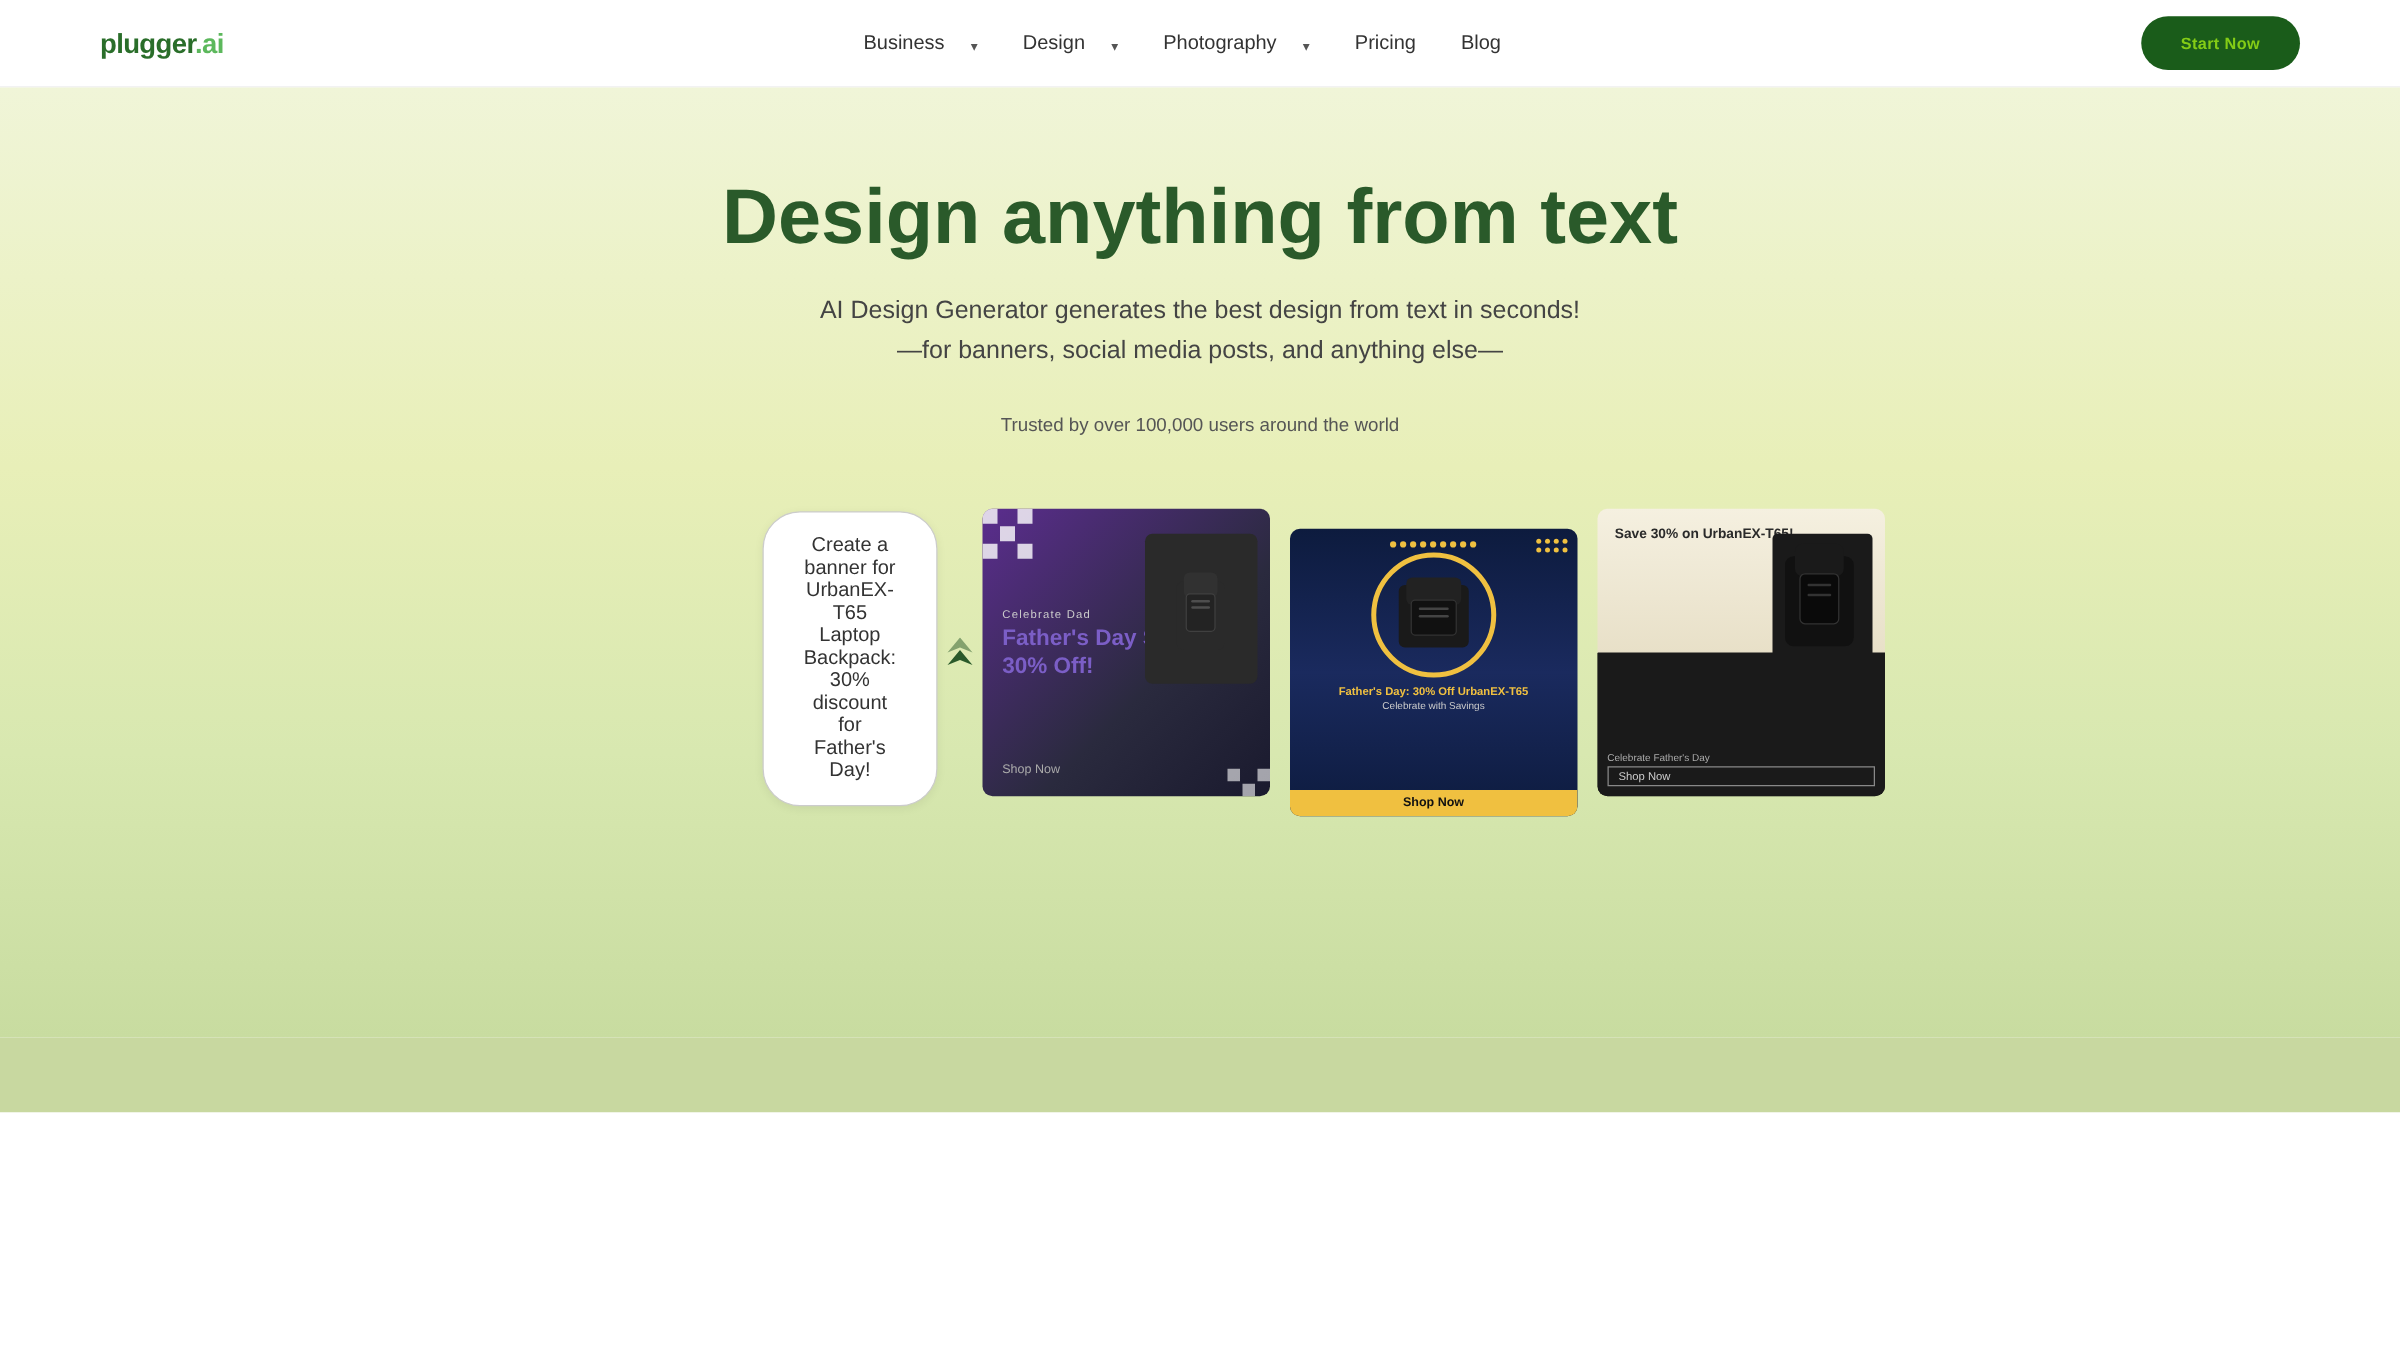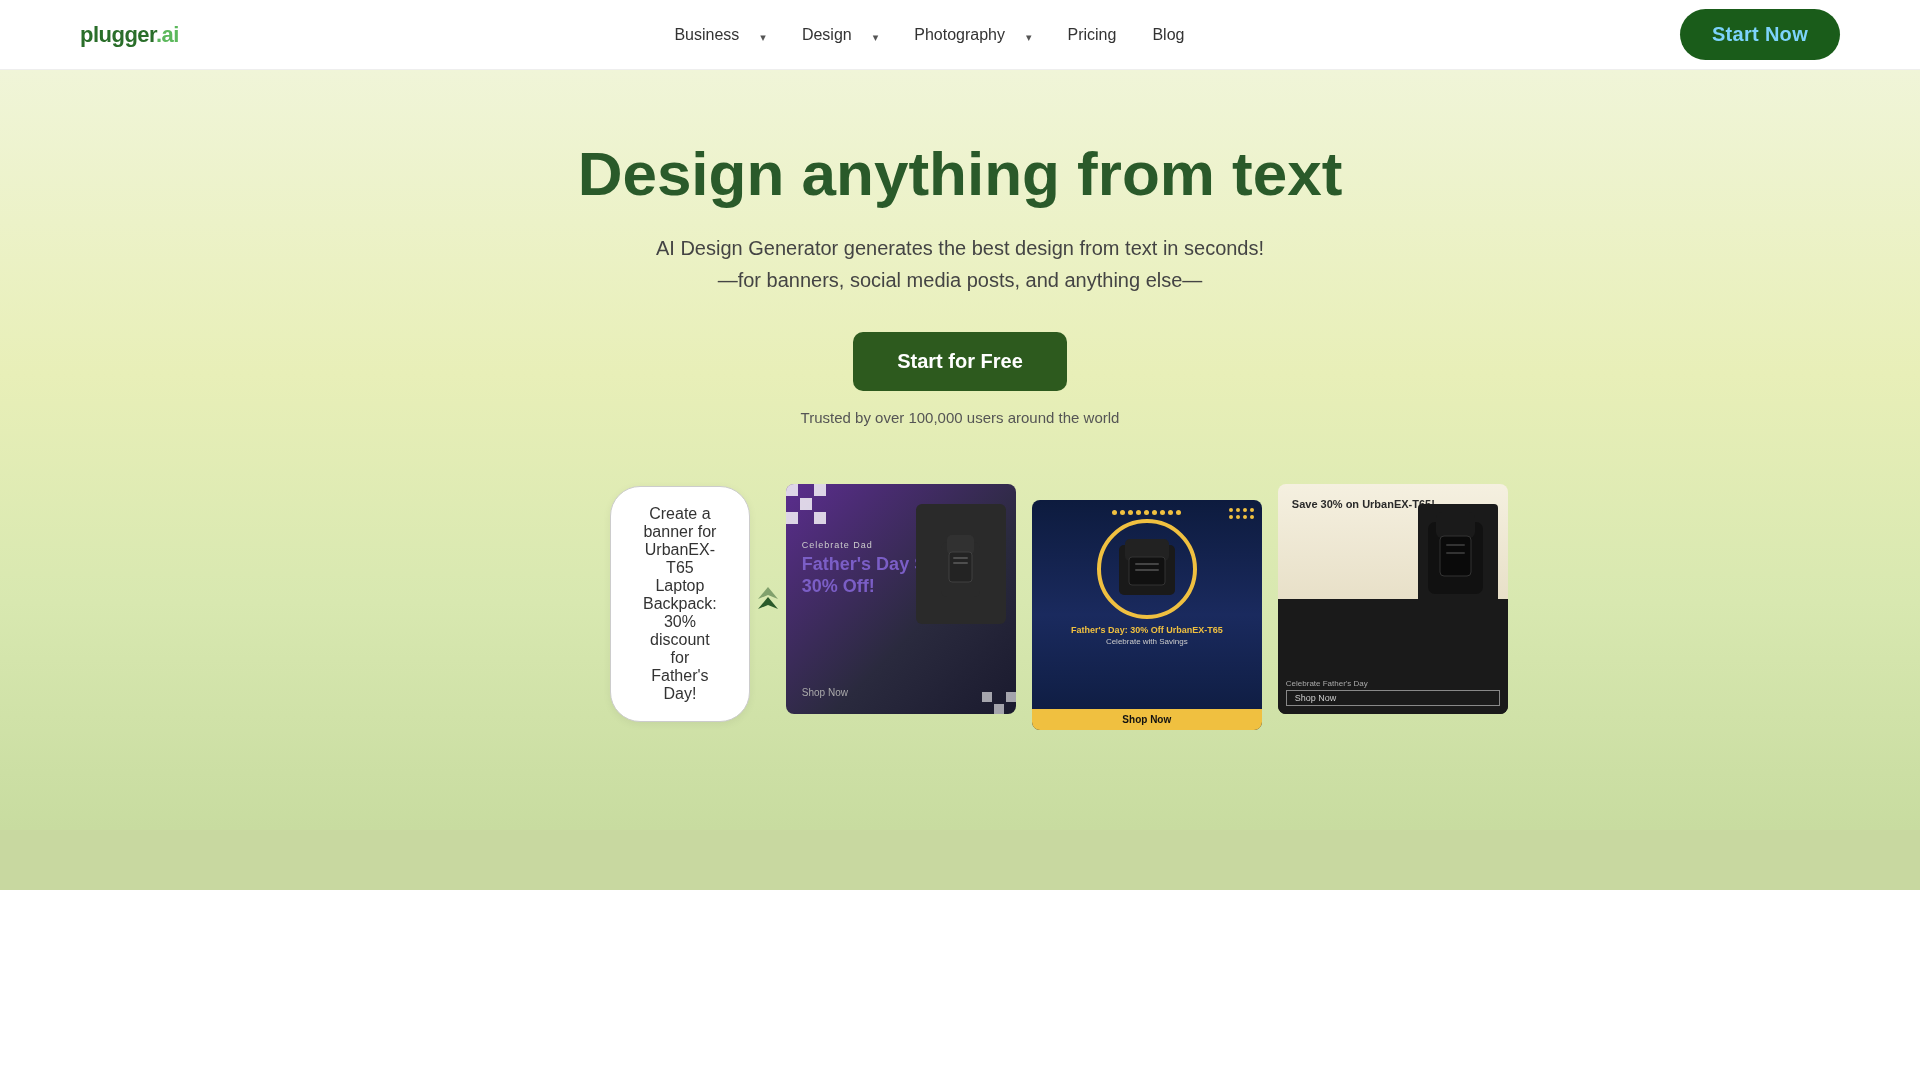--- a/index.html
+++ b/index.html
@@ -37,25 +37,25 @@
       display: flex;
       align-items: flex-end;
       gap: 21px;
     }
     .nav-links li a .chevron {
       font-size: 11px;
       color: #555;
     }
     .nav-cta {
       background: #1a5c1a;
-      color: #7dd3fc;
+      color: #84cc16;
       border: none;
       border-radius: 30px;
       padding: 14px 32px;
-      font-size: 20px;
+      font-size: 13px;
       font-weight: 600;
       cursor: pointer;
       letter-spacing: 0.3px;
     }
 
     
     .hero {
       background: linear-gradient(180deg, #f0f5d8 0%, #e8efb8 40%, #d8e8b0 70%, #c8dca0 100%);
       min-height: 760px;
       display: flex;
@@ -157,21 +157,21 @@
       background: #fff;
       opacity: 0.8;
     }
     .card1-checkerboard span:nth-child(2),
     .card1-checkerboard span:nth-child(4),
     .card1-checkerboard span:nth-child(6),
     .card1-checkerboard span:nth-child(8) { opacity: 0; }
     .card1-celebrate {
       font-size: 9px;
       color: #ccc;
-      margin-top: 40px;
+      margin-top: 63px;
       letter-spacing: 1px;
     }
     .card1-title {
       font-size: 18px;
       font-weight: 900;
       color: #7b5ec6;
       line-height: 1.2;
       margin-top: 4px;
     }
     .card1-shop {
@@ -374,21 +374,20 @@
   </ul>
   <button class="nav-cta">Start  Now</button>
 </nav>
 
 <section class="hero">
   <h1 class="hero-title">Design anything from text</h1>
   <p class="hero-subtitle">
     <span>AI Design Generator generates the best design from text in seconds!</span><br>
     <span>—for banners, social media posts, and anything else—</span>
   </p>
-  <button class="hero-cta">Start for Free</button>
   <p class="hero-trust">Trusted by over 100,000 users around the world</p>
 
   <div class="demo-container">
     <div class="demo-prompt-box">Create a banner for UrbanEX-T65 Laptop Backpack: 30% discount for Father's Day!</div>
     <div class="demo-arrow">
       <svg width="36" height="28" viewBox="0 0 36 28" fill="none">
         <path d="M18 0 L8 12 L18 8 L28 12 Z" fill="#2a5a2a" opacity="0.5"></path>
         <path d="M18 10 L8 22 L18 18 L28 22 Z" fill="#2a5a2a"></path>
       </svg>
     </div>

